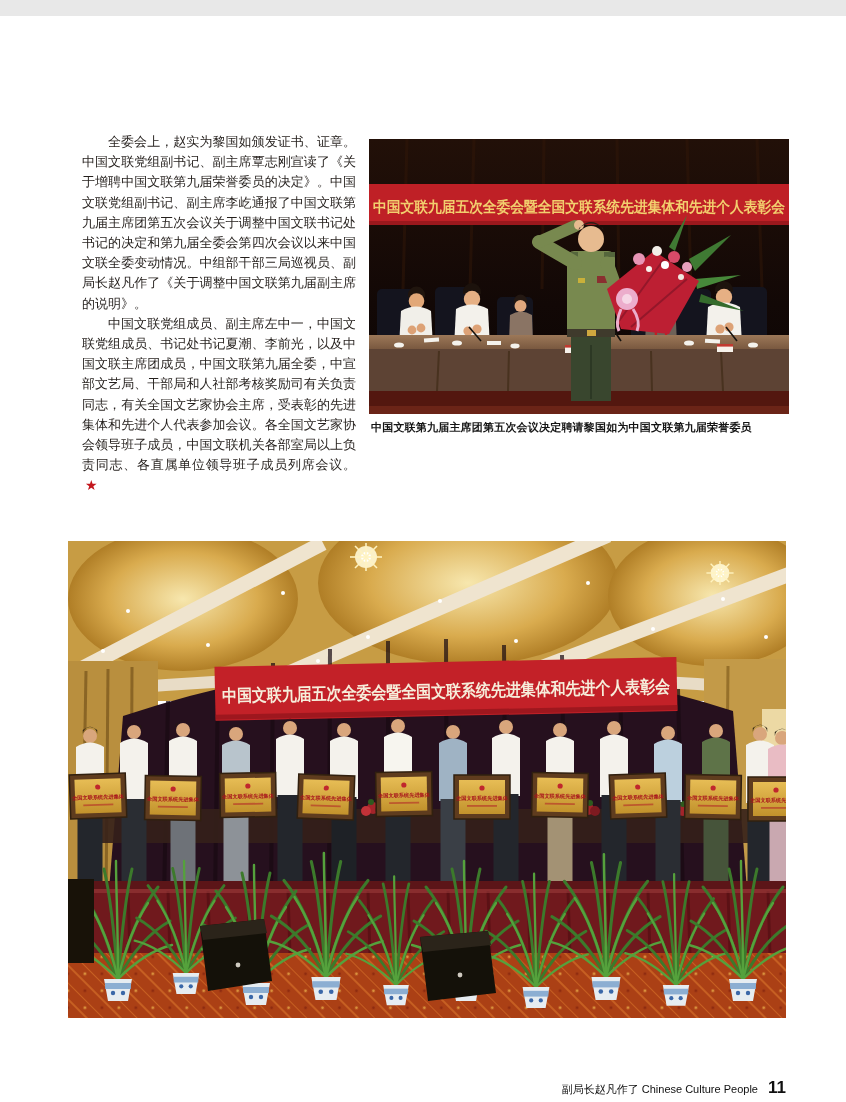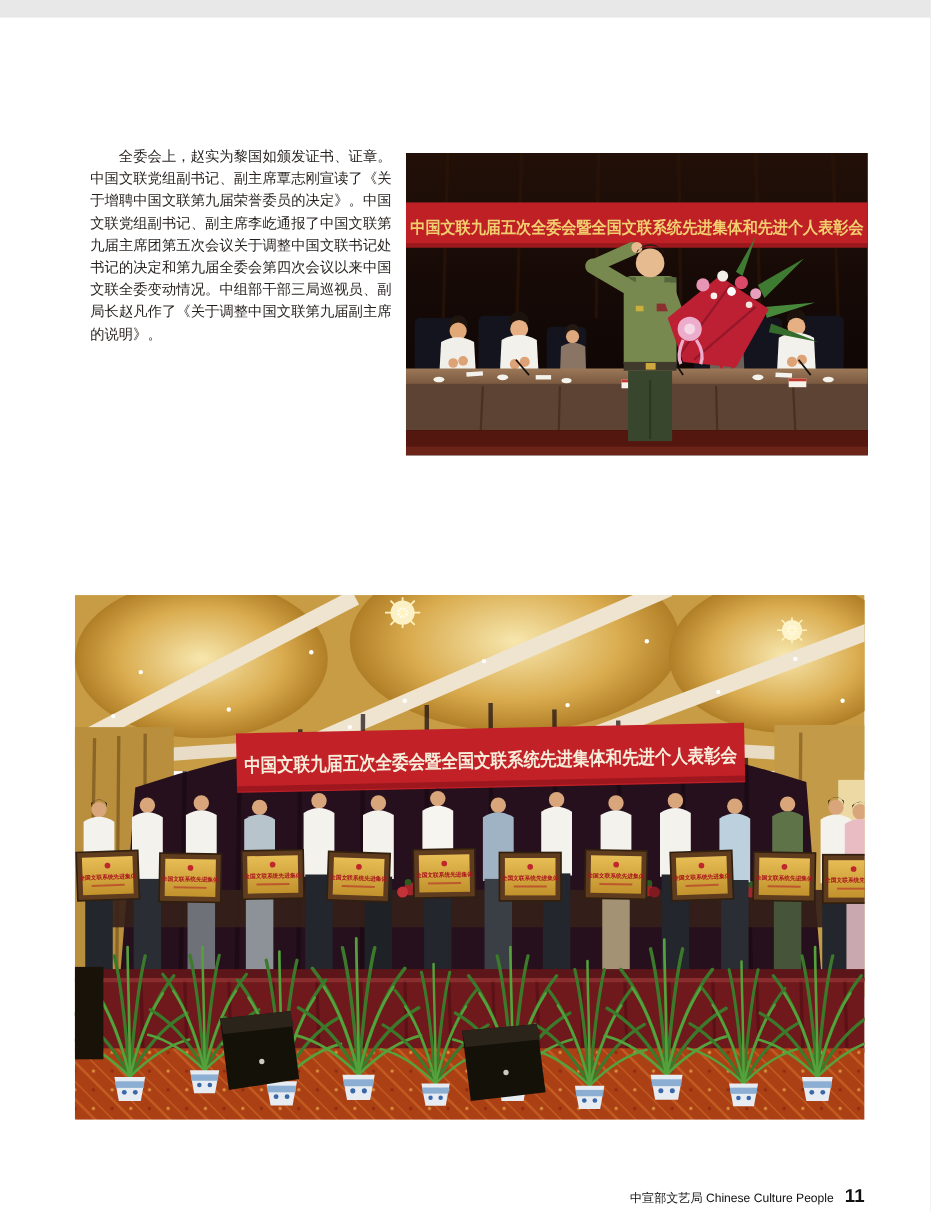--- a/index.html
+++ b/index.html
@@ -32,20 +32,21 @@
   .footer .pagenum { font-weight:bold; margin-left:7px; font-size:17px; }
   svg text { font-family:"Liberation Sans", sans-serif; }
 </style>
 </head>
 <body>
 
 <div class="page">
 
   <div class="article">
     <p><span>全委会上，赵实为黎国如颁发证书、证章。中国文联党组副书记、副主席覃志刚宣读了《关于增聘中国文联第九届荣誉委员的决定》。中国文联党组副书记、副主席李屹通报了中国文联第九届主席团第五次会议关于调整中国文联书记处书记的决定和第九届全委会第四次会议以来中国文联全委变动情况。中组部干部三局巡视员、副局长赵凡作了《关于调整中国文联第九届副主席的说明》。</span></p>
+    <p><span>中国文联党组成员、副主席左中一，中国文联党组成员、书记处书记夏潮、李前光，以及中国文联主席团成员，中国文联第九届全委，中宣部文艺局、干部局和人社部考核奖励司有关负责同志，有关全国文艺家协会主席，受表彰的先进集体和先进个人代表参加会议。各全国文艺家协会领导班子成员，中国文联机关各部室局以上负责同志、各直属单位领导班子成员列席会议。</span><span class="end-star">★</span></p>
   </div>
 
   <svg id="top-photo" class="photo" viewBox="0 0 420 275">
     <defs>
       <linearGradient id="tcurt" x1="0" y1="0" x2="0" y2="1">
         <stop offset="0" stop-color="#221008"></stop>
           <stop offset="0.6" stop-color="#120806"></stop>
           <stop offset="1" stop-color="#0b0504"></stop>
       </linearGradient>
       <linearGradient id="ttab" x1="0" y1="0" x2="0" y2="1">
@@ -179,20 +180,21 @@
       <circle cx="305" cy="118" r="6" fill="#d84a68"></circle>
         <circle cx="318" cy="128" r="5" fill="#e7a0bc"></circle>
       <circle cx="296" cy="126" r="4" fill="#ffffff"></circle>
         <circle cx="280" cy="130" r="3" fill="#f7f3ec"></circle>
       <circle cx="312" cy="138" r="3" fill="#f0e8e0"></circle>
       <circle cx="258" cy="160" r="11" fill="#ecadcc"></circle>
         <circle cx="258" cy="160" r="5" fill="#f6d7e6"></circle>
       <path d="M252 170 q-6 14 -2 22 M264 170 q8 12 4 22" stroke="#ecadcc" stroke-width="3" fill="none"></path>
     </g>
   </svg>
+  <div class="caption" id="caption-top">中国文联第九届主席团第五次会议决定聘请黎国如为中国文联第九届荣誉委员</div>
 
   <svg id="bottom-photo" class="photo" viewBox="0 0 718 477">
     <defs>
       <radialGradient id="glow">
           <stop offset="0" stop-color="#f7e7ae"></stop>
           <stop offset="0.65" stop-color="#d9ab4e"></stop>
           <stop offset="1" stop-color="#b07e26"></stop>
         </radialGradient>
       <linearGradient id="gold" x1="0" y1="0" x2="0" y2="1">
           <stop offset="0" stop-color="#e7bd55"></stop>
@@ -436,18 +438,18 @@
       </g>
       <g>
         <polygon points="352,396 420,390 428,452 360,460" fill="#141109"></polygon>
         <polygon points="352,396 420,390 423,404 355,411" fill="#2b241a"></polygon>
         <circle cx="392" cy="434" r="2.4" fill="#cfcac0"></circle>
       </g>
     </g>
   </svg>
 
   <div class="footer">
-    <span>中宣部文艺局</span>
+    <span>副局长赵凡作了</span>
     <span>Chinese Culture People</span>
     <span class="pagenum">11</span>
   </div>
 
 </div>
 
 </body></html>

